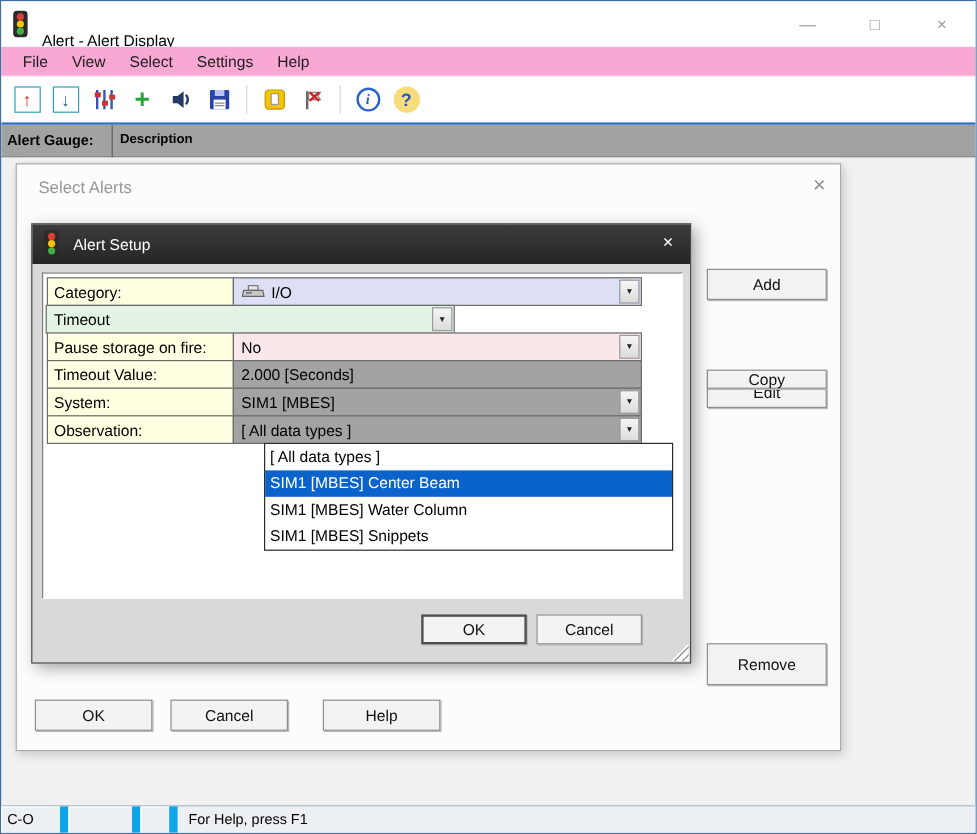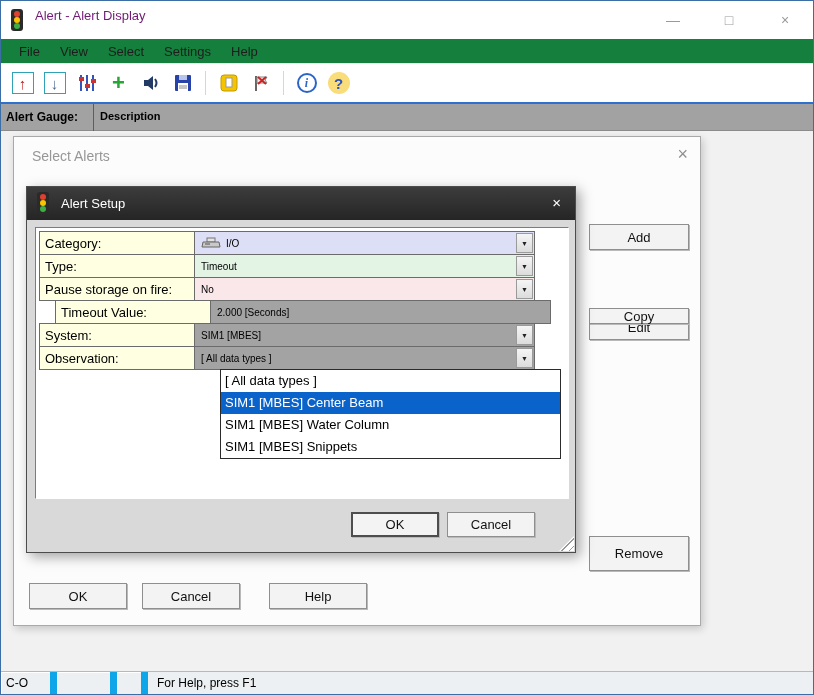--- a/index.html
+++ b/index.html
@@ -5,32 +5,32 @@
   * { margin:0; padding:0; box-sizing:border-box; }
   html,body { background:#ffffff; }
   body { font-family:"Liberation Sans", sans-serif; }
 
   .window { position:relative; width:814px; height:695px; background:#f1f1f1;
             border:1px solid #3a6ea5; overflow:hidden; }
 
   
   .titlebar { position:absolute; left:0; top:0; right:0; height:38px; background:#ffffff; }
   .app-icon { position:absolute; left:10px; top:8px; }
-  .title-text { position:absolute; left:34px; top:7px; font-size:13px; color:#701a75; }
+  .title-text { position:absolute; left:34px; top:25px; font-size:13px; color:#000000; }
   .caption-buttons { position:absolute; right:0; top:0; height:38px; display:flex; }
   .caption-btn { width:56px; height:38px; display:flex; align-items:center; justify-content:center;
                  color:#9a9a9a; font-size:14px; cursor:default; }
 
   .tl { display:inline-flex; flex-direction:column; align-items:center; justify-content:space-between;
         width:12px; height:22px; background:#2a2a2a; border-radius:3px; padding:2px 0; }
   .tl .dot { width:6px; height:6px; border-radius:50%; }
   .dot.red{background:#e04030} .dot.yellow{background:#f7c400} .dot.green{background:#3fae45}
 
   
-  .menubar { position:absolute; left:0; top:38px; right:0; height:25px; background:#15803d;
+  .menubar { position:absolute; left:0; top:38px; right:0; height:25px; background:#f9a8d4;
              display:flex; align-items:center; padding-left:8px; border-bottom:1px solid #ececec; }
   .menu-item { font-size:13px; color:#1d1d1d; padding:3px 10px; }
 
   
   .toolbar { position:absolute; left:0; top:63px; right:0; height:40px; background:#ffffff;
              border-bottom:2px solid #2e6fd0; display:flex; align-items:center; padding-left:8px; gap:5px; }
   .tb-btn { width:27px; height:28px; display:flex; align-items:center; justify-content:center; }
   .tb-box { width:22px; height:22px; border:1px solid #2fa3b5; display:flex; align-items:center;
             justify-content:center; font-size:15px; font-weight:bold; }
   .arrow-up-glyph { color:#c32222; }
@@ -75,21 +75,21 @@
   .setup-close { position:absolute; right:14px; top:7px; color:#fff; font-size:15px; }
   .setup-body { position:absolute; left:0; top:33px; right:0; bottom:0; }
 
   .form-panel { position:absolute; left:8px; top:7px; width:534px; height:272px; background:#ffffff;
                 border:1px solid; border-color:#7c7c7c #ffffff #ffffff #7c7c7c; }
   .form-row { position:absolute; left:3px; width:524px; height:24px; display:flex; }
   .cell { border:1px solid #6b6b6b; height:24px; font-size:13px; color:#000; }
   .label-cell { width:156px; background:#ffffe1; padding:4px 0 0 5px; }
   .value-cell { width:341px; margin-left:-1px; position:relative; background:#a3a3a3;
                 padding:4px 20px 0 6px; display:flex; align-items:flex-start; }
-  .value-cell .vtext { font-size:10px; line-height:15px; }
+  .value-cell .vtext { font-size:13px; line-height:15px; }
   .bg-category { background:#dcdff5; }
   .bg-type     { background:#e3f4e5; }
   .bg-pause    { background:#fae7ea; }
   .dd-btn { position:absolute; right:1px; top:1px; bottom:1px; width:17px;
             background:linear-gradient(#f5f5f5,#dcdcdc); border:1px solid #9a9a9a;
             display:flex; align-items:center; justify-content:center; }
   .dd-btn span { font-size:7px; color:#222; }
   .io-icon { margin:1px 5px 0 0; }
 
   .dd-list { position:absolute; left:184px; top:141px; width:341px; background:#ffffff;
@@ -262,40 +262,39 @@
               <line x1="4" y1="7" x2="9" y2="7" stroke="#555555"></line>
             </svg>
             <span class="vtext">I/O</span>
             <div class="dd-btn">
                 <span>▼</span>
               </div>
           </div>
         </div>
 
         <div class="form-row" style="top:26px;">
-          <div class="cell label-cell">Type:</div>
           <div class="cell value-cell bg-type">
             <span class="vtext">Timeout</span>
             <div class="dd-btn">
                 <span>▼</span>
               </div>
           </div>
         </div>
 
         <div class="form-row" style="top:49px;">
           <div class="cell label-cell">Pause storage on fire:</div>
           <div class="cell value-cell bg-pause">
             <span class="vtext">No</span>
             <div class="dd-btn">
                 <span>▼</span>
               </div>
           </div>
         </div>
 
-        <div class="form-row" style="top:72px;margin-left:16px;">
+        <div class="form-row" style="top:72px;">
           <div class="cell label-cell">Timeout Value:</div>
           <div class="cell value-cell">
             <span class="vtext">2.000 [Seconds]</span>
           </div>
         </div>
 
         <div class="form-row" style="top:95px;">
           <div class="cell label-cell">System:</div>
           <div class="cell value-cell">
             <span class="vtext">SIM1 [MBES]</span>

